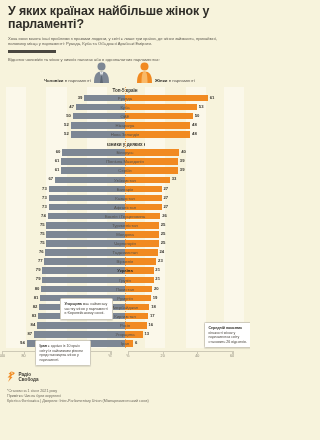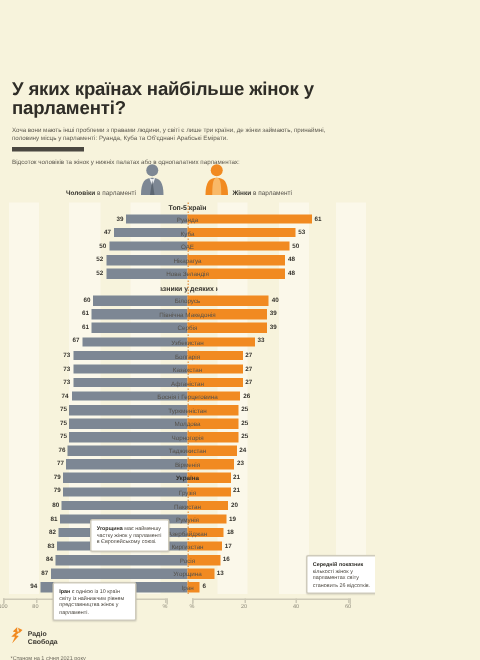--- a/index.html
+++ b/index.html
@@ -4,21 +4,21 @@
 <style>
   html,body{margin:0;padding:0;}
   body{
     width:250px;height:440px;
     background:#f7f3dc;
     font-family:"Liberation Sans","DejaVu Sans",sans-serif;
     color:#3d3a33;
     overflow:hidden;
     position:relative;
   }
-  .wrap{width:250px;height:340px;position:relative;box-sizing:border-box;margin-top:48px;}
+  .wrap{width:250px;height:340px;position:relative;box-sizing:border-box;}
 
   
   .header{padding:5px 8px 0 8px;}
   .title{
     font-size:12.4px;line-height:13.4px;font-weight:bold;
     color:#2f2d27;letter-spacing:-0.1px;margin:0 0 4px 0;
   }
   .subtitle{
     font-size:4.15px;line-height:5.3px;color:#5d594f;margin:0;
     max-width:228px;

